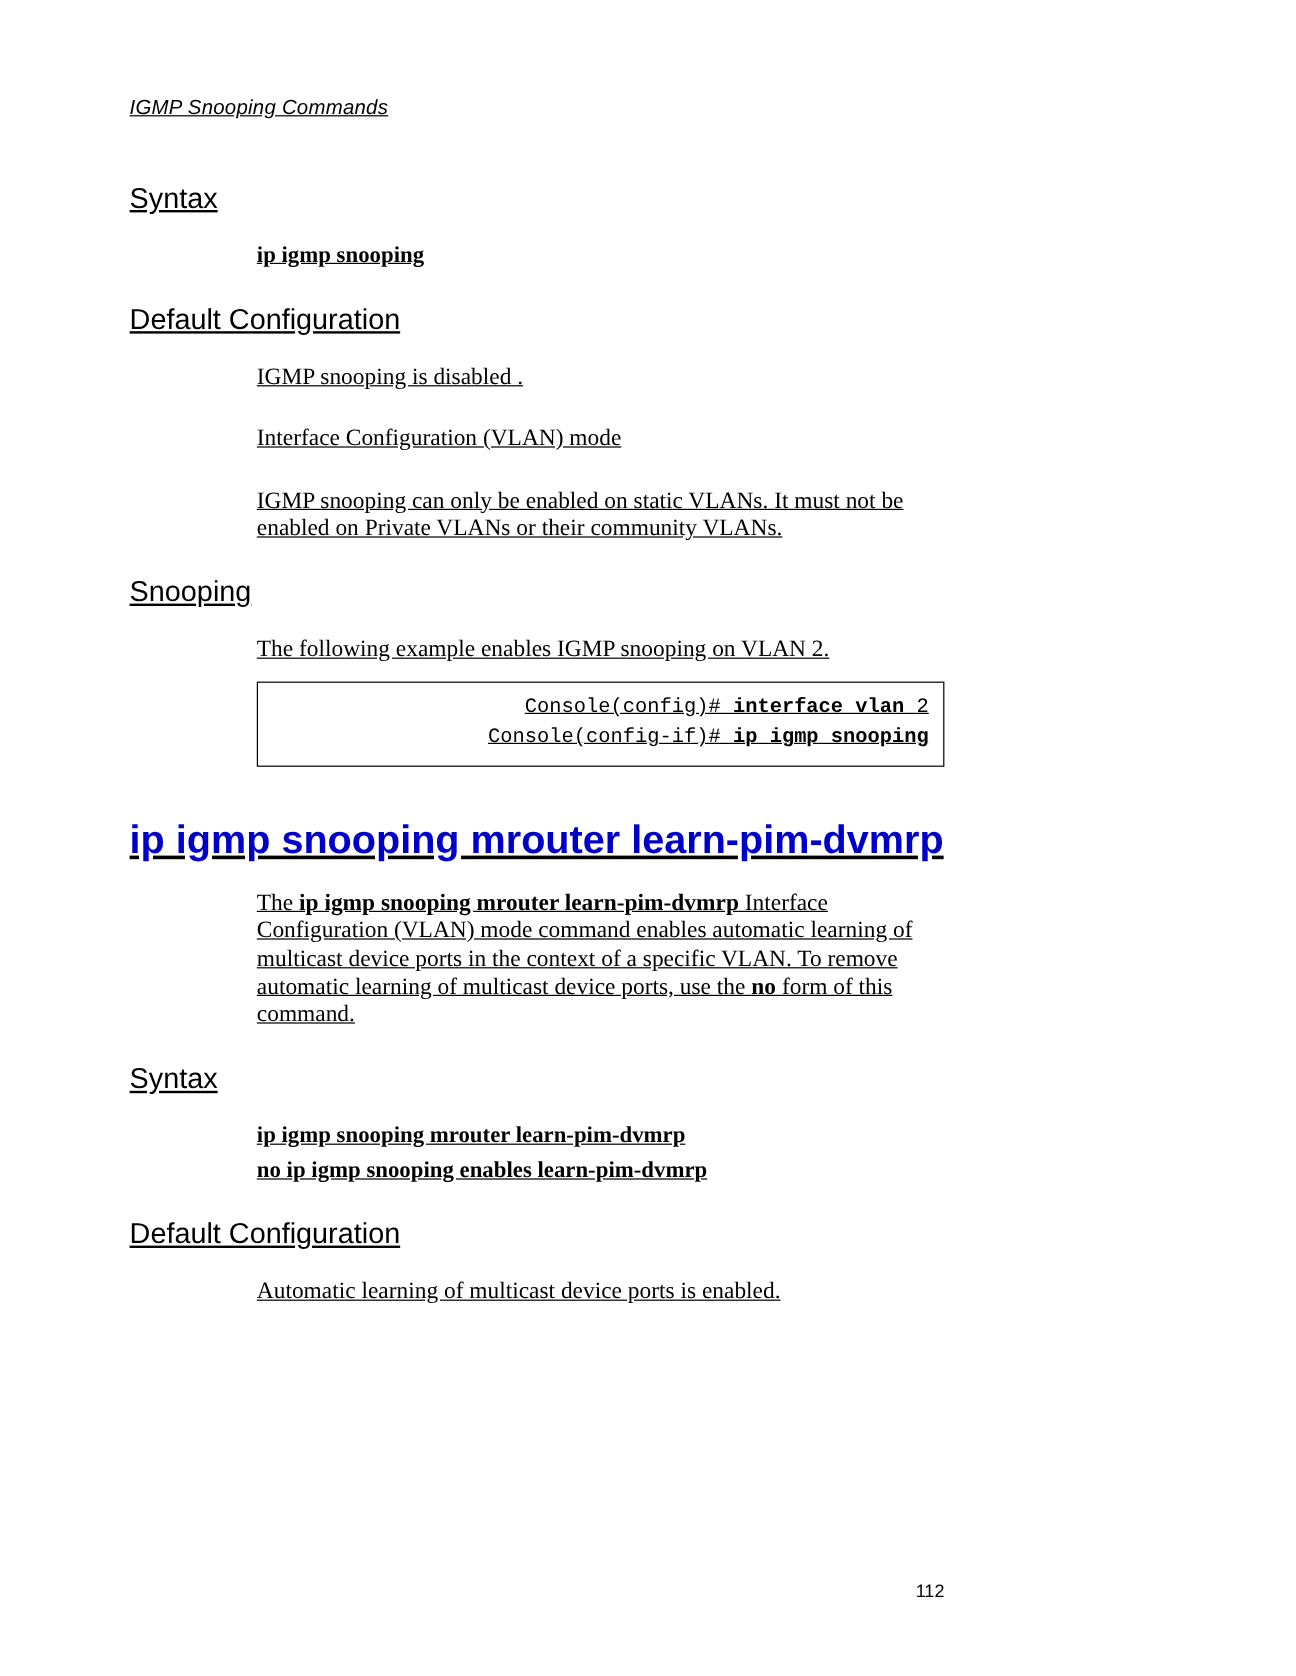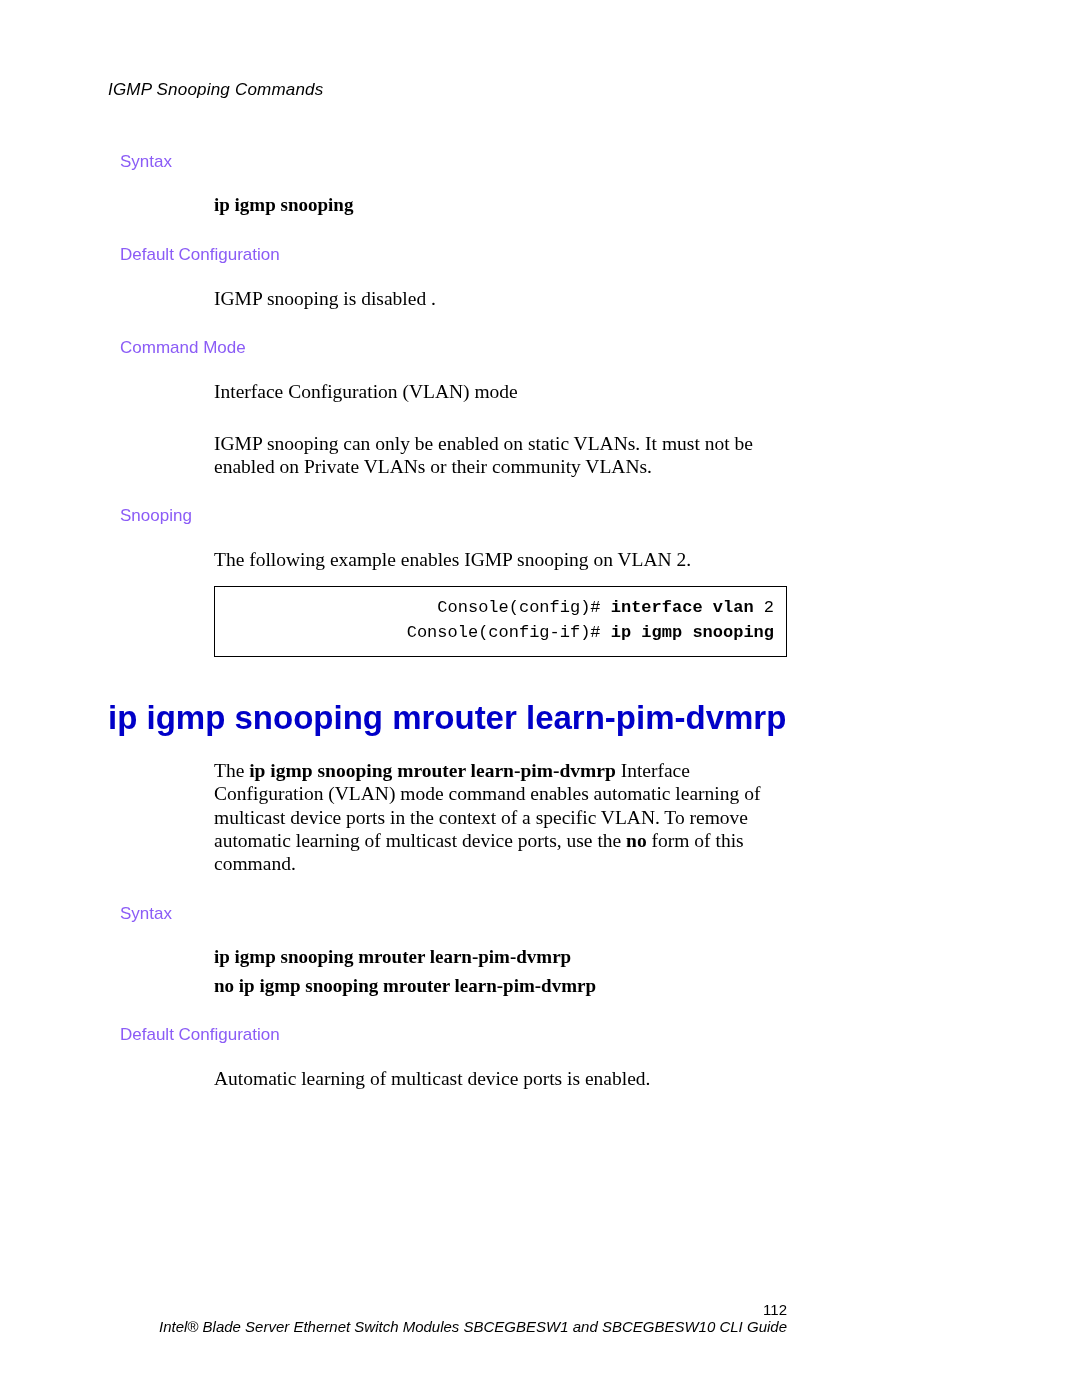--- a/index.html
+++ b/index.html
@@ -11,33 +11,34 @@
     background: #ffffff;
     font-family: "Times New Roman", Times, serif;
     color: #000;
   }
   .page {
     position: relative;
     width: 882px;
     height: 1397px;
     box-sizing: border-box;
     padding: 80px 95px 0 108px;
+    text-decoration: underline;
   }
   .running-head {
     font-family: Arial, Helvetica, sans-serif;
     font-style: italic;
     font-size: 17px;
     margin: 0 0 52px 0;
     letter-spacing: 0.2px;
   }
   .h2 {
     font-family: Arial, Helvetica, sans-serif;
-    font-size: 17px;
-    color: #8b5cf6;
-    margin: 0 0 22px 12px;
+    font-size: 24px;
+    color: #000000;
+    margin: 0 0 22px 0;
     font-weight: 400;
   }
   .h1 {
     font-family: Arial, Helvetica, sans-serif;
     font-size: 33px;
     font-weight: 700;
     color: #0000c8;
     margin: 42px 0 22px 0;
   }
   .indent-body {
@@ -96,21 +97,20 @@
   <p class="h2">Syntax</p>
   <div class="indent-body gap-after">
     <p class="syntax-line">ip igmp snooping</p>
   </div>
 
   <p class="h2">Default Configuration</p>
   <div class="indent-body gap-after">
     <p class="para">IGMP snooping is disabled .</p>
   </div>
 
-  <p class="h2">Command Mode</p>
   <div class="indent-body gap-after">
     <p class="para">Interface Configuration (VLAN) mode</p>
   </div>
 
   <div class="indent-body gap-after">
     <p class="para">IGMP snooping can only be enabled on static VLANs. It must not be enabled on Private VLANs or their community VLANs.</p>
   </div>
 
   <p class="h2">Snooping</p>
   <div class="indent-body">
@@ -120,26 +120,25 @@
   </div>
 
   <p class="h1">ip igmp snooping mrouter learn-pim-dvmrp</p>
   <div class="indent-body gap-after desc">
     <p class="para"><span>The </span><span class="cmd-bold">ip igmp snooping mrouter learn-pim-dvmrp</span><span> Interface Configuration (VLAN) mode command enables automatic learning of multicast device ports in the context of a specific VLAN. To remove automatic learning of multicast device ports, use the </span><span class="cmd-bold">no</span><span> form of this command.</span></p>
   </div>
 
   <p class="h2">Syntax</p>
   <div class="indent-body gap-after">
     <p class="syntax-line">ip igmp snooping mrouter learn-pim-dvmrp</p>
-    <p class="syntax-line">no ip igmp snooping mrouter learn-pim-dvmrp</p>
+    <p class="syntax-line">no ip igmp snooping enables learn-pim-dvmrp</p>
   </div>
 
   <p class="h2">Default Configuration</p>
   <div class="indent-body">
     <p class="para">Automatic learning of multicast device ports is enabled.</p>
   </div>
 
   <div class="footer">
     <span class="pnum">112</span>
-    <span class="guide">Intel® Blade Server Ethernet Switch Modules SBCEGBESW1 and SBCEGBESW10 CLI Guide</span>
   </div>
 
 </div>
 
 </body></html>

